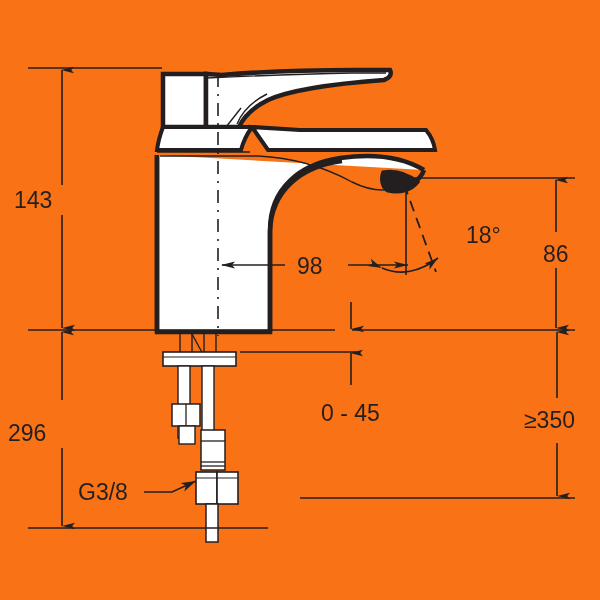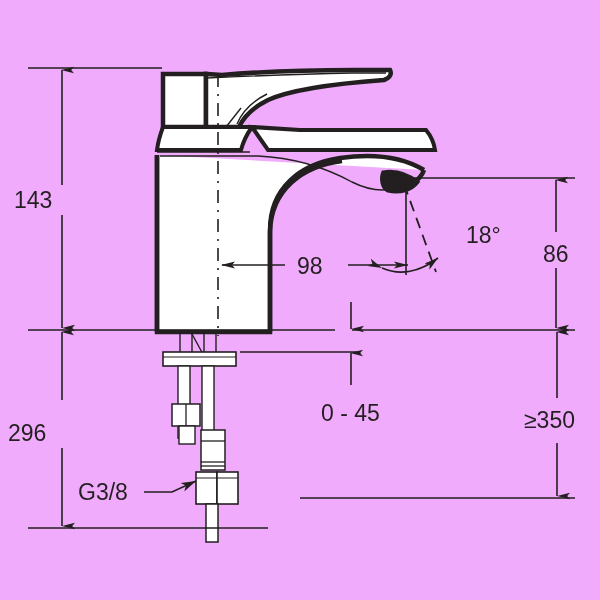--- a/index.html
+++ b/index.html
@@ -4,21 +4,21 @@
 <style>
   html, body {
     margin: 0;
     padding: 0;
     background: #ffffff;
   }
   #page {
     position: relative;
     width: 600px;
     height: 600px;
-    background: #f0abfc;
+    background: #f97316;
     font-family: "Liberation Sans", sans-serif;
     overflow: hidden;
   }
   svg { display: block; }
   .dim-text {
     font-family: "Liberation Sans", sans-serif;
     font-size: 23px;
     fill: #231f20;
   }
 </style>

